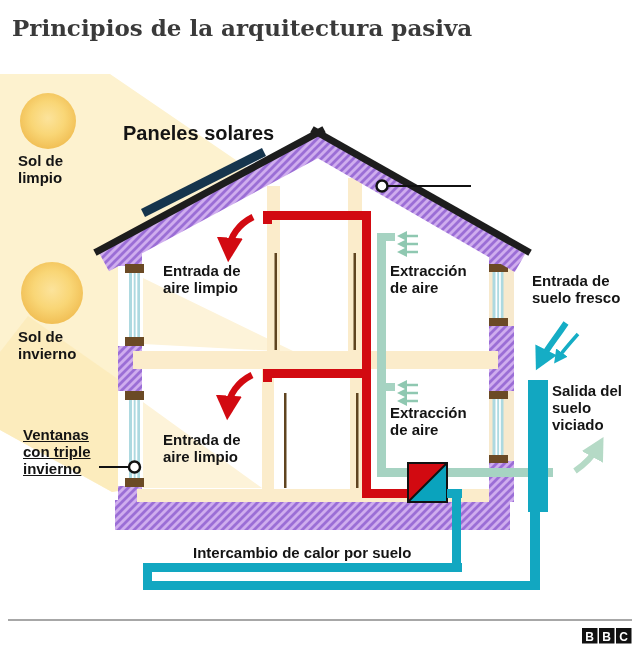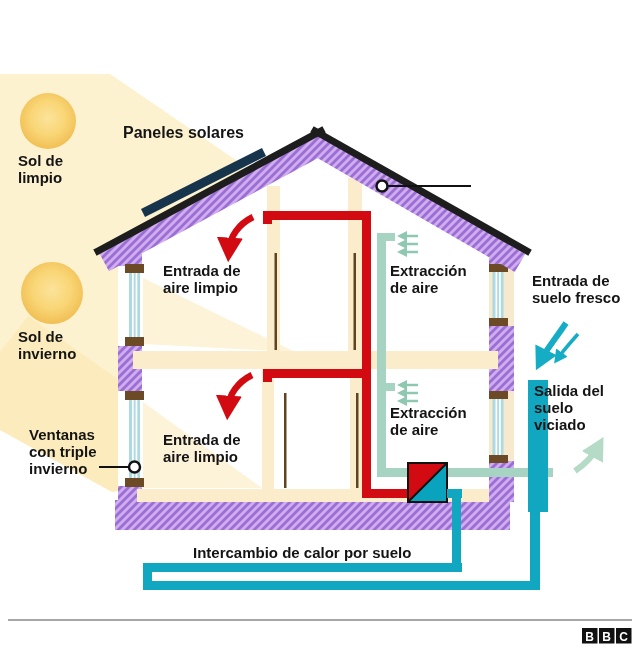--- a/index.html
+++ b/index.html
@@ -2,21 +2,21 @@
 <html><head>
 <meta charset="utf-8">
 <style>
   html,body{margin:0;padding:0;background:#fff;}
   #stage{position:relative;width:640px;height:649px;background:#ffffff;overflow:hidden;
          font-family:"Liberation Sans",sans-serif;}
   #art{position:absolute;left:0;top:0;}
   .lbl{position:absolute;font:700 15px "Liberation Sans",sans-serif;color:#141414;line-height:17px;}
   .lbl span{display:block;}
   .title{position:absolute;left:12px;top:14px;font:700 23px "DejaVu Serif",serif;color:#3a3a3a;}
-  .big{font-size:16px;line-height:18px;}
+  .big{font-size:20px;line-height:18px;}
 </style>
 </head>
 <body>
 
 <div id="stage">
 
 <svg id="art" width="640" height="649" viewBox="0 0 640 649">
   <defs>
     <pattern id="hatch" width="8" height="8" patternUnits="userSpaceOnUse">
       <rect width="8" height="8" fill="#cfadee"></rect>
@@ -188,20 +188,21 @@
       <rect x="582" y="628" width="15.5" height="15.5" fill="#111"></rect>
       <rect x="599" y="628" width="15.5" height="15.5" fill="#111"></rect>
       <rect x="616" y="628" width="15.5" height="15.5" fill="#111"></rect>
       <text id="bbc1" x="589.7" y="640.5" text-anchor="middle" fill="#fff" font-family="Liberation Sans, sans-serif" font-size="12" font-weight="bold">B</text>
       <text id="bbc2" x="606.7" y="640.5" text-anchor="middle" fill="#fff" font-family="Liberation Sans, sans-serif" font-size="12" font-weight="bold">B</text>
       <text id="bbc3" x="623.7" y="640.5" text-anchor="middle" fill="#fff" font-family="Liberation Sans, sans-serif" font-size="12" font-weight="bold">C</text>
     </g>
   </g>
 </svg>
 
+<div class="title">Principios de la arquitectura pasiva</div>
 
 <div class="lbl" style="left:18px;top:152px;">
   <span>Sol de</span>
   <span>limpio</span>
 </div>
 
 <div class="lbl big" style="left:123px;top:124px;">
   <span>Paneles solares</span>
 </div>
 
@@ -219,37 +220,37 @@
 <div class="lbl" style="left:532px;top:272px;">
   <span>Entrada de</span>
   <span>suelo fresco</span>
 </div>
 
 <div class="lbl" style="left:18px;top:328px;">
   <span>Sol de</span>
   <span>invierno</span>
 </div>
 
-<div class="lbl" style="left:534px;top:382px;">
+<div class="lbl" style="left:552px;top:382px;">
   <span>Salida del</span>
   <span>suelo</span>
   <span>viciado</span>
 </div>
 
 <div class="lbl" style="left:390px;top:404px;">
   <span>Extracción</span>
   <span>de aire</span>
 </div>
 
 <div class="lbl" style="left:163px;top:431px;">
   <span>Entrada de</span>
   <span>aire limpio</span>
 </div>
 
-<div class="lbl" style="left:29px;top:426px;">
+<div class="lbl" style="left:23px;top:426px;text-decoration:underline;">
   <span>Ventanas</span>
   <span>con triple</span>
   <span>invierno</span>
 </div>
 
 <div class="lbl" style="left:177px;top:544px;margin-left:16px;">
   <span>Intercambio de calor por suelo</span>
 </div>
 
 </div>

